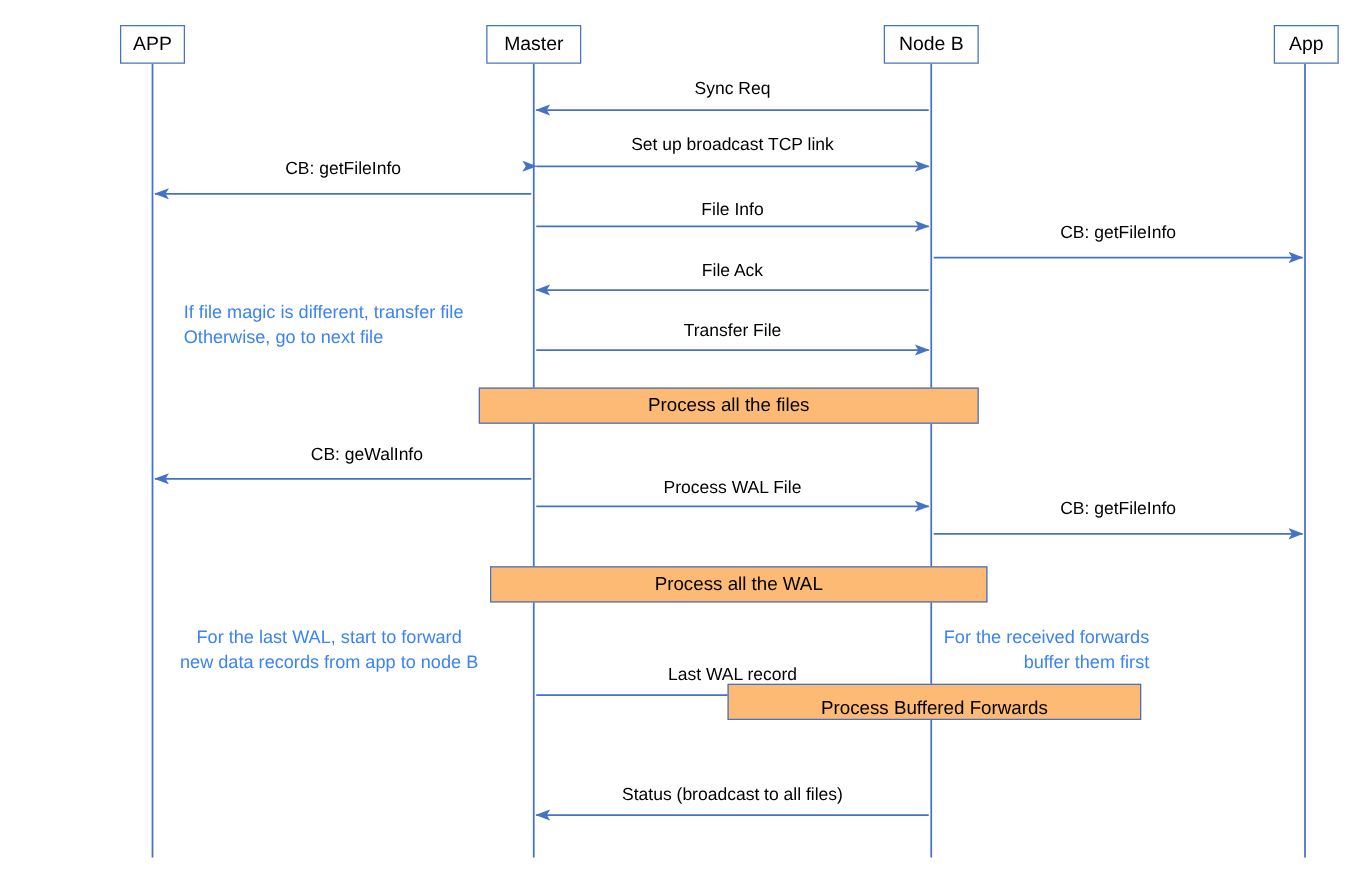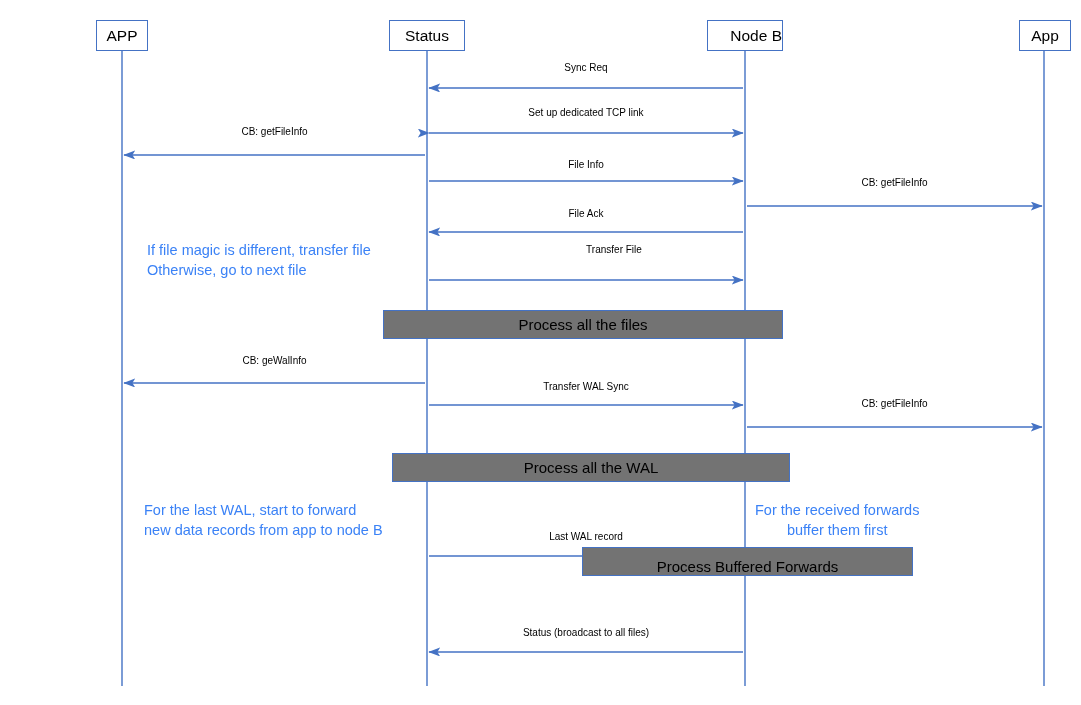--- a/index.html
+++ b/index.html
@@ -35,31 +35,31 @@
     display: flex;
     align-items: center;
     justify-content: center;
     font-size: 15.5px;
     color: #000000;
     line-height: 1;
     white-space: nowrap;
   }
   .msg-label {
     position: absolute;
-    font-size: 10px;
+    font-size: 14px;
     color: #000000;
     text-align: center;
     white-space: nowrap;
     line-height: 1.15;
   }
   .frag-box {
     position: absolute;
     box-sizing: border-box;
     border: 1.5px solid #4472C4;
-    background: #737373;
+    background: #fdba74;
     display: flex;
     align-items: center;
     justify-content: center;
     font-size: 15px;
     color: #000000;
     white-space: nowrap;
   }
   .note {
     position: absolute;
     font-size: 14.5px;
@@ -102,56 +102,56 @@
         <line x1="392" y1="556" x2="706" y2="556" stroke="#4472C4" stroke-width="1.4" marker-end="url(#arrowRight)"></line>
         <line x1="706" y1="652" x2="392" y2="652" stroke="#4472C4" stroke-width="1.4" marker-end="url(#arrowRight)"></line>
       </g>
   </svg>
 
   <div id="actor-boxes">
       <div class="actor-box" style="left: 59px; top: 20px; width: 52px; height: 31px;">
         <span>APP</span>
       </div>
       <div class="actor-box" style="left: 352px; top: 20px; width: 76px; height: 31px;">
-        <span>Status</span>
+        <span>Master</span>
       </div>
-      <div class="actor-box" style="left: 670px; top: 20px; width: 76px; height: 31px; justify-content: flex-end;">
+      <div class="actor-box" style="left: 670px; top: 20px; width: 76px; height: 31px;">
         <span>Node B</span>
       </div>
       <div class="actor-box" style="left: 982px; top: 20px; width: 52px; height: 31px;">
         <span>App</span>
       </div>
     </div>
   <div id="message-labels">
       <div class="msg-label" style="left: 390px; top: 62px; width: 318px;">Sync Req</div>
-      <div class="msg-label" style="left: 390px; top: 107px; width: 318px;">Set up dedicated TCP link</div>
+      <div class="msg-label" style="left: 390px; top: 107px; width: 318px;">Set up broadcast TCP link</div>
       <div class="msg-label" style="left: 85px; top: 126px; width: 305px;">CB: getFileInfo</div>
       <div class="msg-label" style="left: 390px; top: 159px; width: 318px;">File Info</div>
       <div class="msg-label" style="left: 708px; top: 177px; width: 299px;">CB: getFileInfo</div>
       <div class="msg-label" style="left: 390px; top: 208px; width: 318px;">File Ack</div>
-      <div class="msg-label" style="left: 390px; top: 244px; width: 318px; padding-left: 28px;">Transfer File</div>
-      <div class="msg-label" style="left: 85px; top: 355px; width: 305px;">CB: geWalInfo</div>
-      <div class="msg-label" style="left: 390px; top: 381px; width: 318px;">Transfer WAL Sync</div>
+      <div class="msg-label" style="left: 390px; top: 256px; width: 318px;">Transfer File</div>
+      <div class="msg-label" style="left: 85px; top: 355px; width: 305px; padding-left: 19px;">CB: geWalInfo</div>
+      <div class="msg-label" style="left: 390px; top: 381px; width: 318px;">Process WAL File</div>
       <div class="msg-label" style="left: 708px; top: 398px; width: 299px;">CB: getFileInfo</div>
       <div class="msg-label" style="left: 390px; top: 531px; width: 318px;">Last WAL record</div>
       <div class="msg-label" style="left: 390px; top: 627px; width: 318px;">Status (broadcast to all files)</div>
     </div>
   <div id="fragment-boxes">
       <div class="frag-box" style="left: 346px; top: 310px; width: 400px; height: 29px;">
         <span>Process all the files</span>
       </div>
       <div class="frag-box" style="left: 355px; top: 453px; width: 398px; height: 29px;">
         <span>Process all the WAL</span>
       </div>
       <div class="frag-box" style="left: 545px; top: 547px; width: 331px; height: 29px; align-items: flex-end;">
         <span>Process Buffered Forwards</span>
       </div>
     </div>
   <div id="note-texts">
       <div class="note" style="left: 110px; top: 241px; text-align: left;">If file magic is different, transfer file
 Otherwise, go to next file</div>
-      <div class="note" style="left: 107px; top: 501px; text-align: left;">For the last WAL, start to forward
+      <div class="note" style="left: 107px; top: 501px; text-align: center;">For the last WAL, start to forward
 new data records from app to node B</div>
-      <div class="note" style="left: 718px; top: 501px; text-align: center;">For the received forwards
+      <div class="note" style="left: 718px; top: 501px; text-align: right;">For the received forwards
 buffer them first</div>
     </div>
 
 </div>
 
 </body></html>

